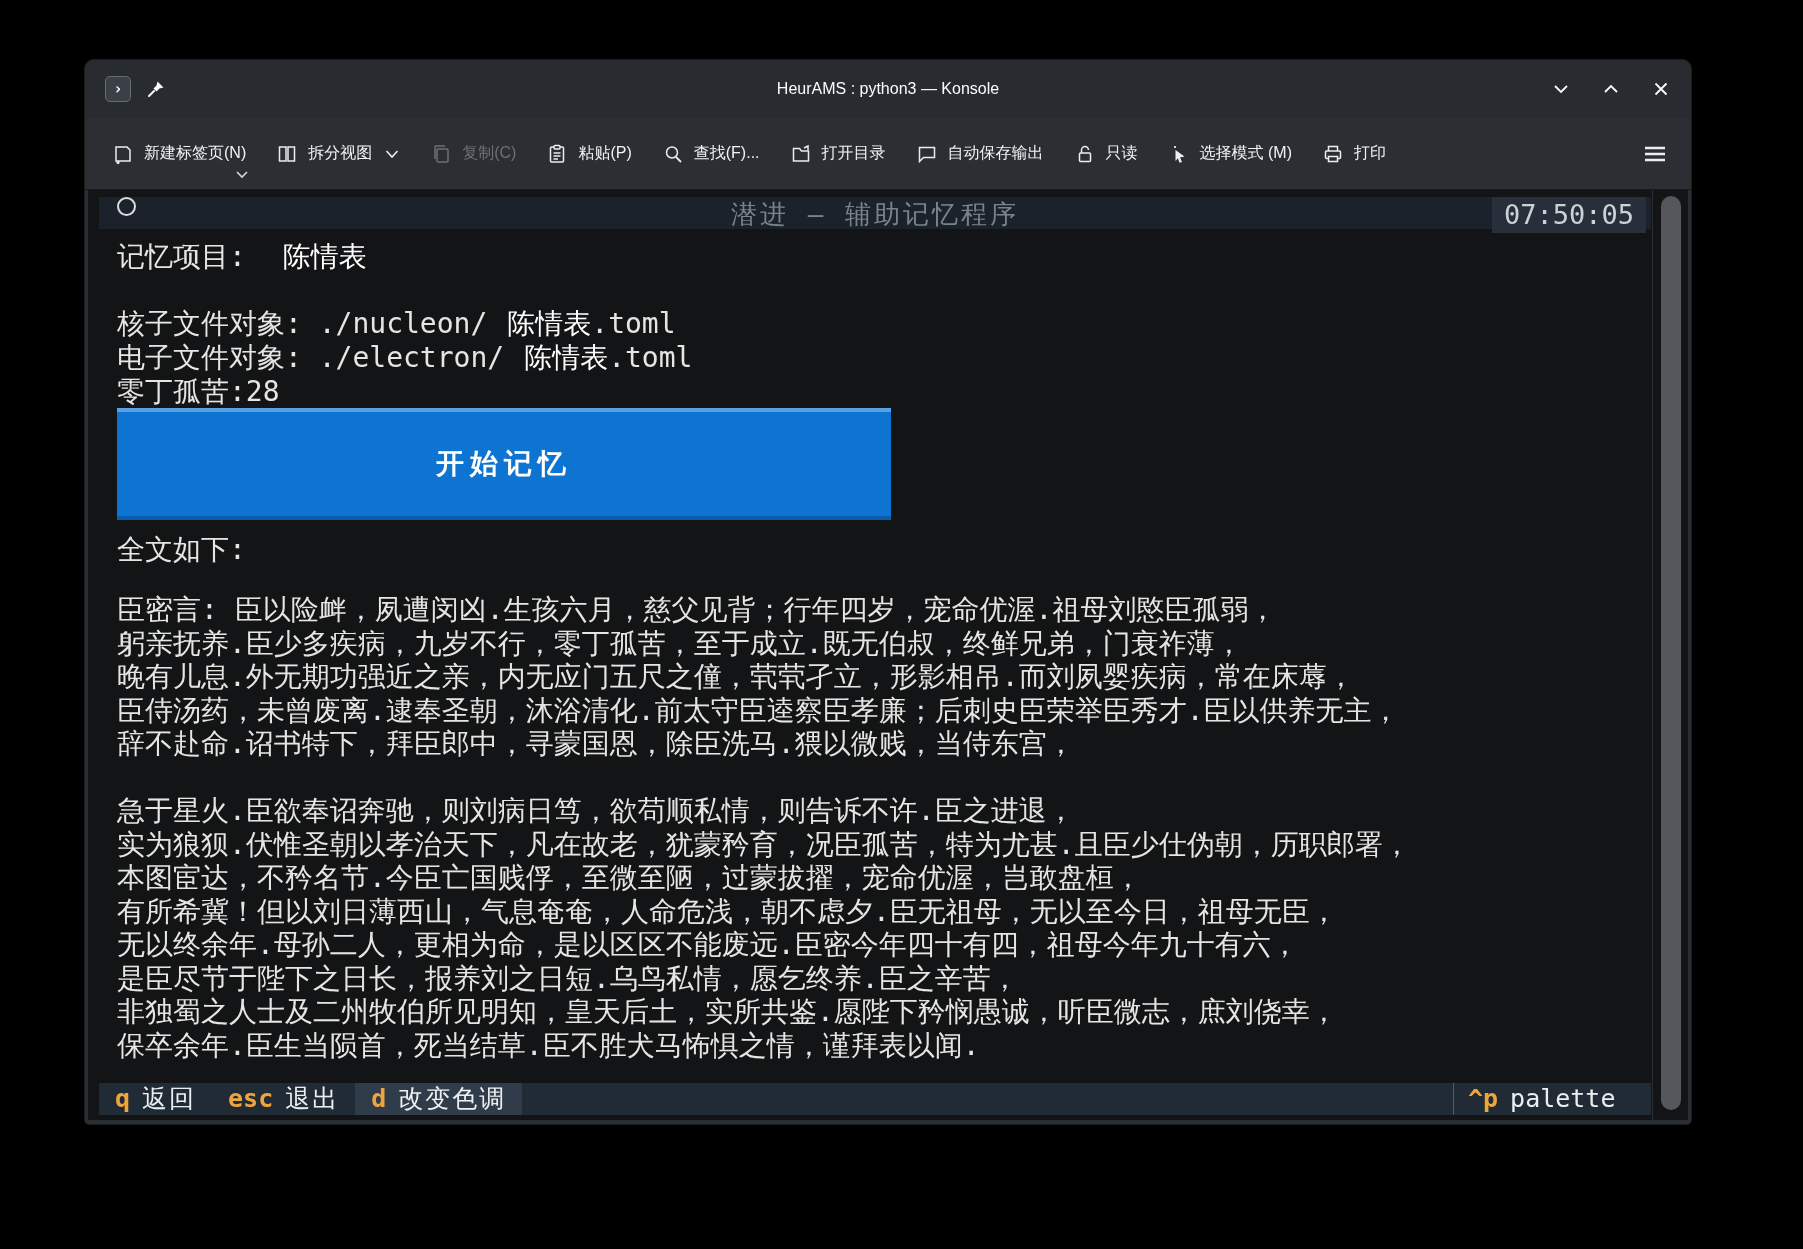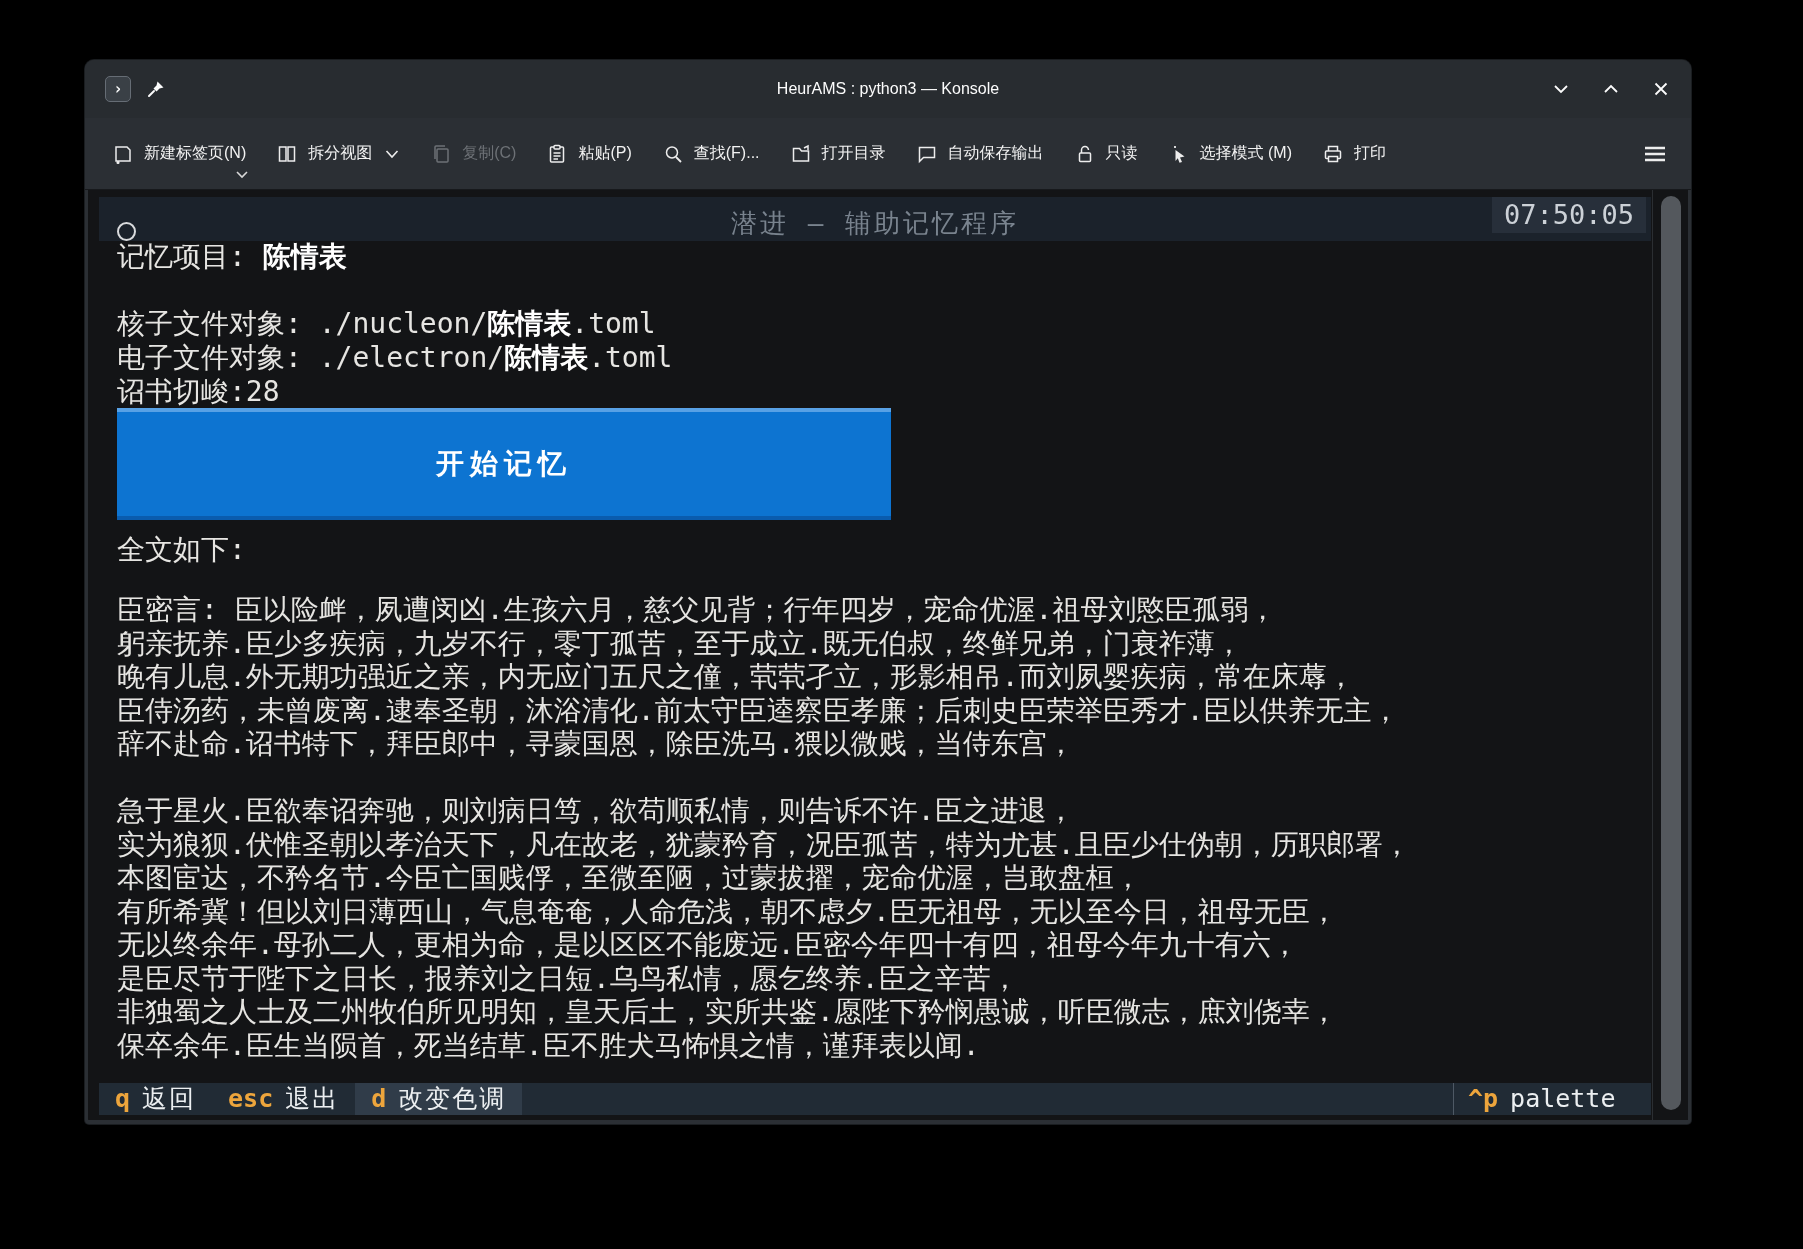--- a/index.html
+++ b/index.html
@@ -35,29 +35,29 @@
 
   
   .terminal{position:relative;height:933px;background:#131416;border-radius:0 0 4px 4px;
     border-left:3px solid #2b2f34;border-right:3px solid #2b2f34;border-bottom:3px solid #2b2f34;
     font-family:"DejaVu Sans Mono","Liberation Mono",monospace;color:#e6e5e2;font-size:28px;}
   .scrollzone{position:absolute;top:0;right:0;width:36px;height:100%;border-left:1px solid #2b2e32;}
   .scrollthumb{position:absolute;top:6px;left:8px;width:20px;height:914px;border-radius:10px;background:#54585d;}
 
   .tui{position:absolute;left:11px;top:0;width:1552px;height:100%;}
 
-  .tui-header{position:absolute;left:0;top:7px;width:100%;height:44px;background:#1b222b;
-    display:flex;align-items:flex-end;}
+  .tui-header{position:absolute;left:0;top:7px;width:100%;height:32px;background:#1b222b;
+    display:flex;align-items:flex-start;}
   .tui-spinner{margin-left:18px;width:19px;height:19px;border:2px solid #d9dbdd;border-radius:50%;}
   .tui-title{position:absolute;left:0;right:0;text-align:center;color:#79838e;font-size:26px;letter-spacing:3px;}
   .tui-clock{position:absolute;right:5px;top:0;height:36px;line-height:36px;background:#272f3a;
     color:#ccd1d7;padding:0 12px;font-size:27px;}
 
   .row{position:absolute;left:18px;white-space:pre;line-height:34px;}
-  .b{font-weight:bold;color:#ffffff;}
+  .b{font-weight:normal;color:#ffffff;margin-left:20px;}
 
   .start-btn{position:absolute;left:18px;top:218px;width:774px;height:112px;background:#0d74d1;
     border-top:4px solid #58a1e5;border-bottom:4px solid #0a5cae;
     display:flex;align-items:center;justify-content:center;
     color:#fff;font-weight:bold;font-size:28px;letter-spacing:6px;}
 
   .tui-footer{position:absolute;left:0;top:893px;width:100%;height:32px;background:#212b35;
     display:flex;align-items:center;font-size:25px;line-height:32px;}
   .fkey{color:#eda53c;font-weight:bold;}
   .flabel{color:#eceff1;letter-spacing:2px;}
@@ -206,21 +206,21 @@
         <div class="tui-title">潜进 – 辅助记忆程序</div>
         <div class="tui-clock">07:50:05</div>
       </div>
 
       <div class="row" style="top:50px"><span>记忆项目: </span><span class="b">陈情表</span></div>
 
       <div class="row" style="top:117px"><span>核子文件对象: </span><span>./nucleon/</span><span class="b">陈情表</span><span>.toml</span></div>
 
       <div class="row" style="top:151px"><span>电子文件对象: </span><span>./electron/</span><span class="b">陈情表</span><span>.toml</span></div>
 
-      <div class="row" style="top:185px">诏书切峻:28</div>
+      <div class="row" style="top:185px">零丁孤苦:28</div>
 
       <div class="start-btn">开始记忆</div>
 
       <div class="row" style="top:343px">全文如下:</div>
 
       <div class="row" style="top:403px">臣密言: 臣以险衅，夙遭闵凶.生孩六月，慈父见背；行年四岁，宠命优渥.祖母刘愍臣孤弱，</div>
       <div class="row" style="top:437px">躬亲抚养.臣少多疾病，九岁不行，零丁孤苦，至于成立.既无伯叔，终鲜兄弟，门衰祚薄，</div>
       <div class="row" style="top:470px">晚有儿息.外无期功强近之亲，内无应门五尺之僮，茕茕孑立，形影相吊.而刘夙婴疾病，常在床蓐，</div>
       <div class="row" style="top:504px">臣侍汤药，未曾废离.逮奉圣朝，沐浴清化.前太守臣逵察臣孝廉；后刺史臣荣举臣秀才.臣以供养无主，</div>
       <div class="row" style="top:537px">辞不赴命.诏书特下，拜臣郎中，寻蒙国恩，除臣洗马.猥以微贱，当侍东宫，</div>

